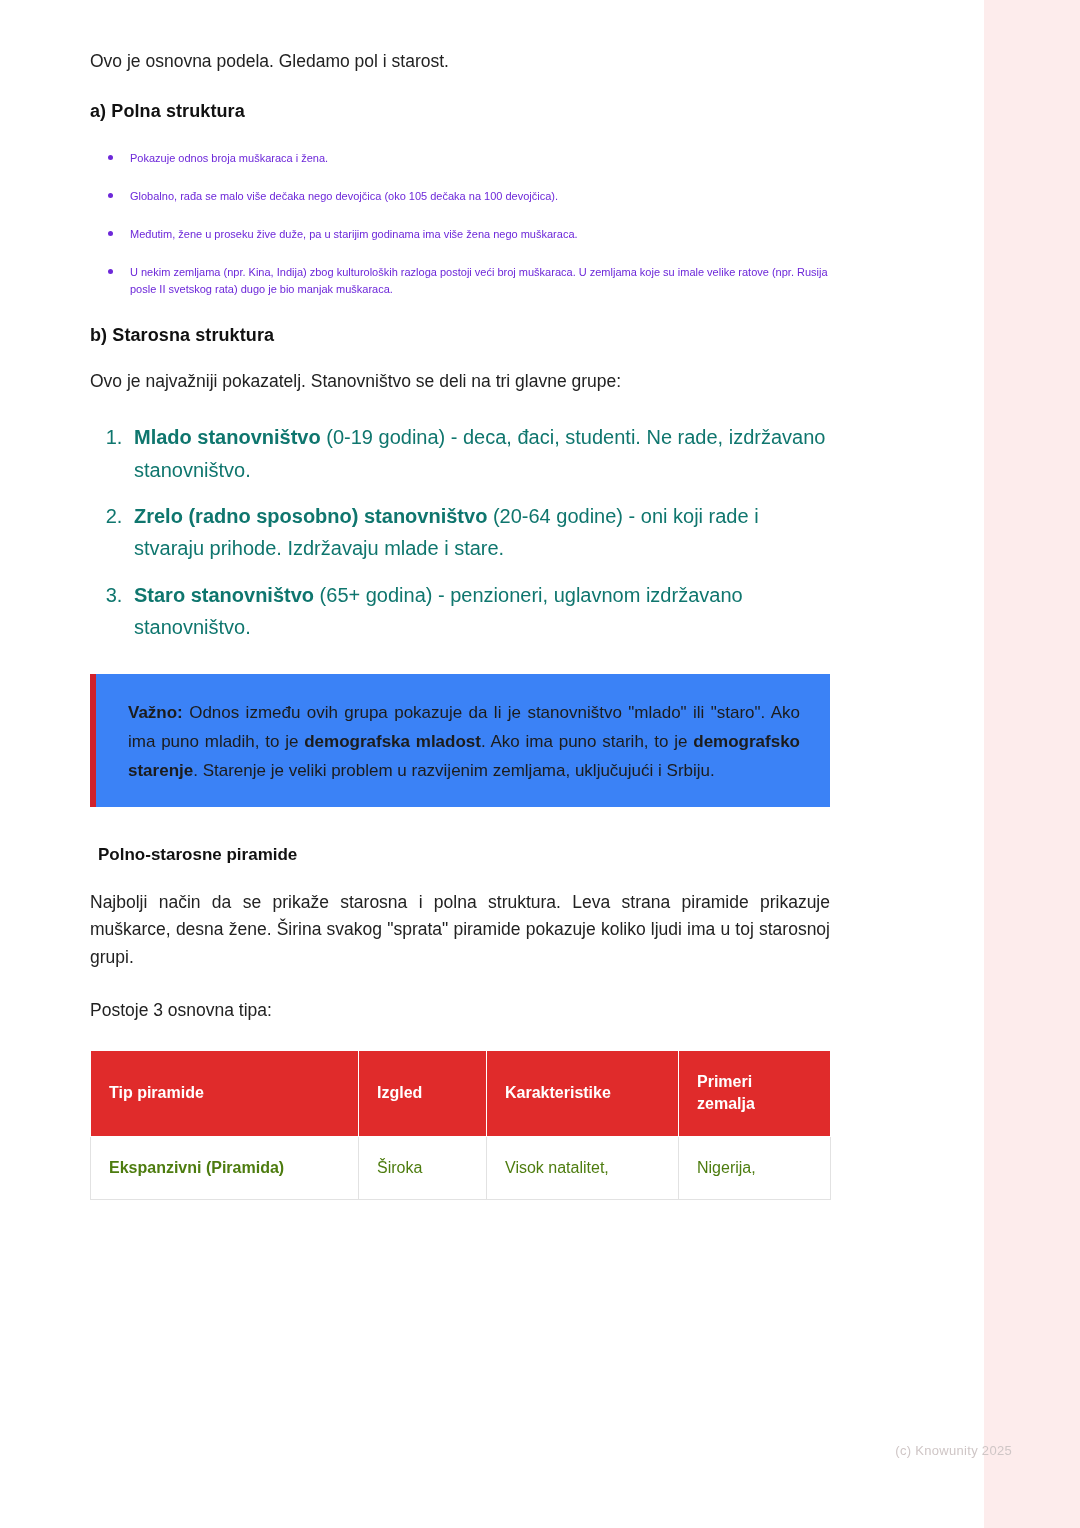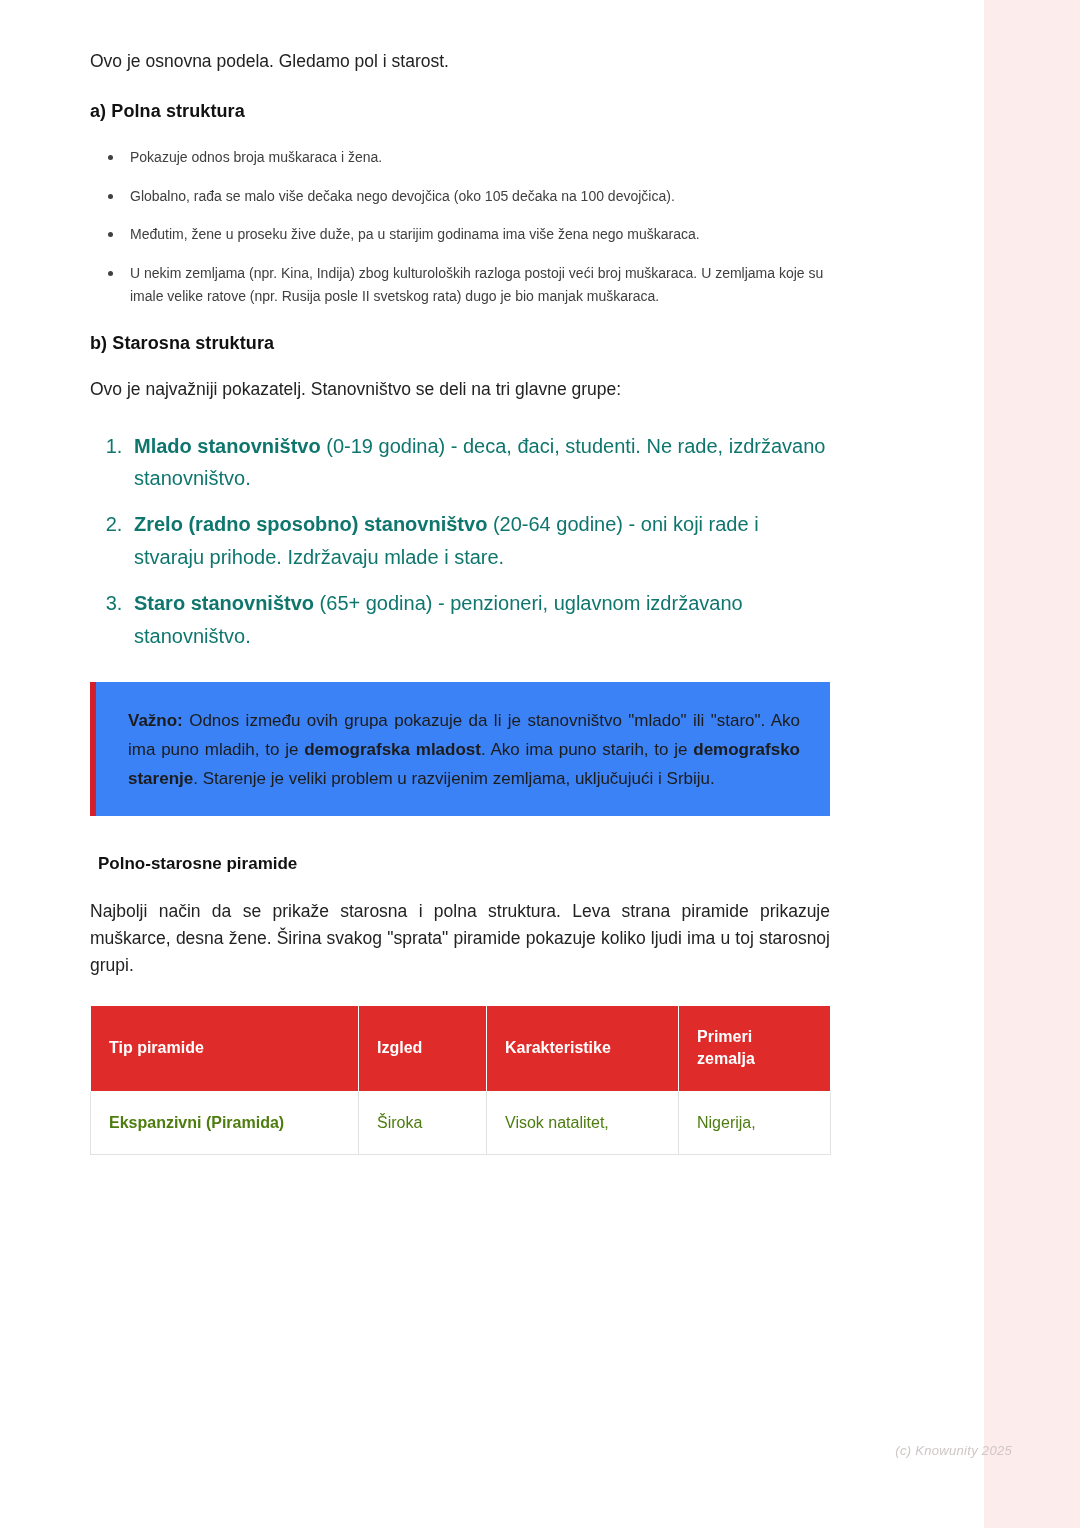--- a/index.html
+++ b/index.html
@@ -64,24 +64,24 @@
     font-weight: bold;
     margin: 0 0 24px 8px;
     color: #111111;
   }
   ul.bullets {
     margin: 0 0 26px 0;
     padding-left: 34px;
     list-style: disc;
   }
   ul.bullets li {
-    font-size: 14px;
+    font-size: 11px;
     line-height: 1.62;
     margin-bottom: 14px;
-    color: #404040;
+    color: #6d28d9;
     padding-left: 6px;
   }
   ul.bullets li::marker {
     font-size: 16px;
   }
   ol.numbered {
     margin: 0 0 30px 0;
     padding-left: 38px;
   }
   ol.numbered li {
@@ -138,21 +138,20 @@
   col.c3 { width: 192px; }
   col.c4 { width: 152px; }
   .watermark {
     position: absolute;
     right: 68px;
     bottom: 70px;
     font-size: 13px;
     color: #cfc6c6;
     letter-spacing: .3px;
     white-space: nowrap;
-    font-style: italic;
   }
 </style>
 </head>
 <body>
 
 <div class="page">
 
   <div class="right-band"></div>
   <div class="right-band-inner"></div>
 
@@ -180,20 +179,21 @@
     </ol>
 
     <div class="callout">
       <p><b>Važno:</b><span> Odnos između ovih grupa pokazuje da li je stanovništvo "mlado" ili "staro". Ako ima puno mladih, to je </span><b>demografska mladost</b><span>. Ako ima puno starih, to je </span><b>demografsko starenje</b><span>. Starenje je veliki problem u razvijenim zemljama, uključujući i Srbiju.</span></p>
     </div>
 
     <h3 class="sub2">Polno-starosne piramide</h3>
 
     <p class="para justify">Najbolji način da se prikaže starosna i polna struktura. Leva strana piramide prikazuje muškarce, desna žene. Širina svakog "sprata" piramide pokazuje koliko ljudi ima u toj starosnoj grupi.</p>
 
+    <p class="para">Postoje 3 osnovna tipa:</p>
 
     <table class="ptable">
       <colgroup>
         <col class="c1">
           <col class="c2">
           <col class="c3">
           <col class="c4">
       </colgroup>
       <thead>
         <tr>

